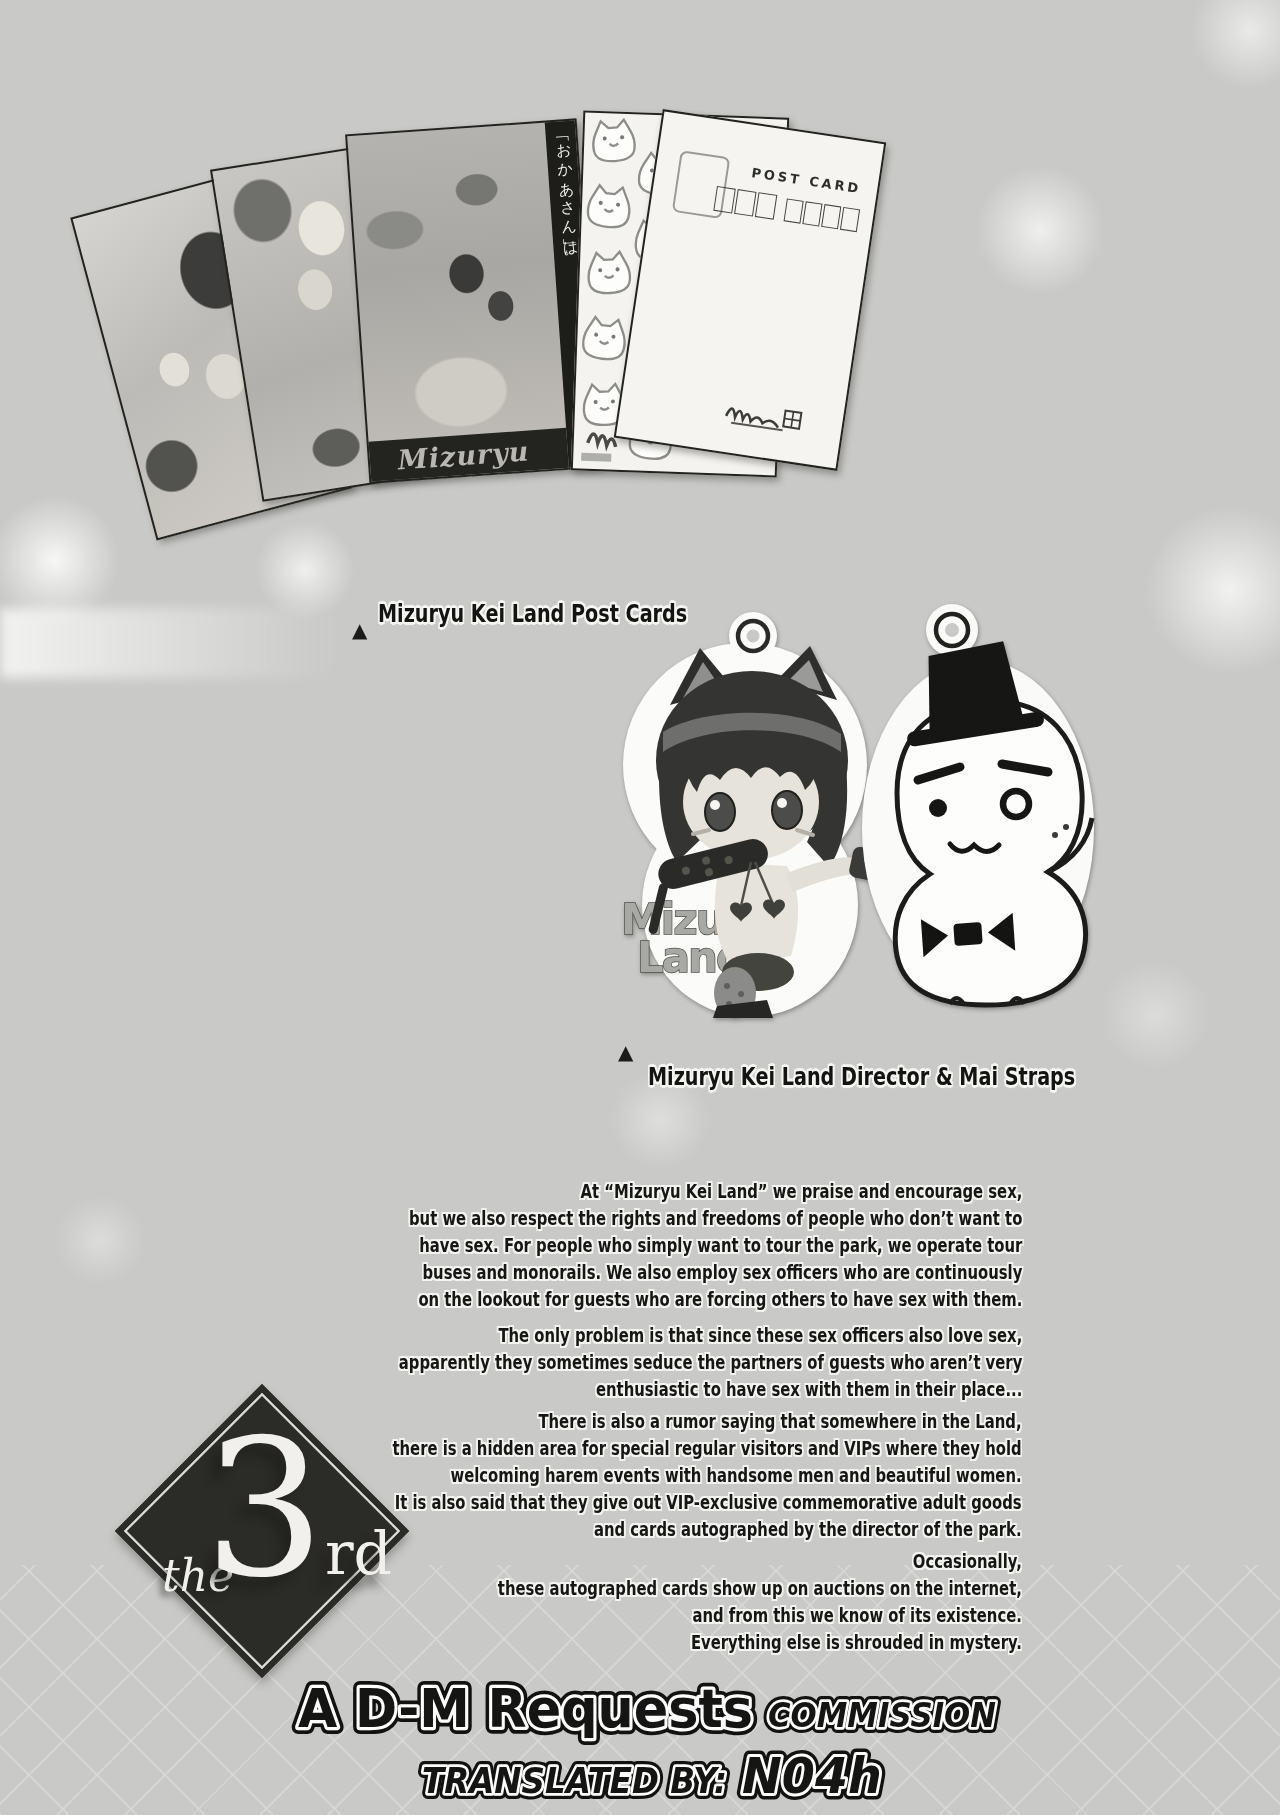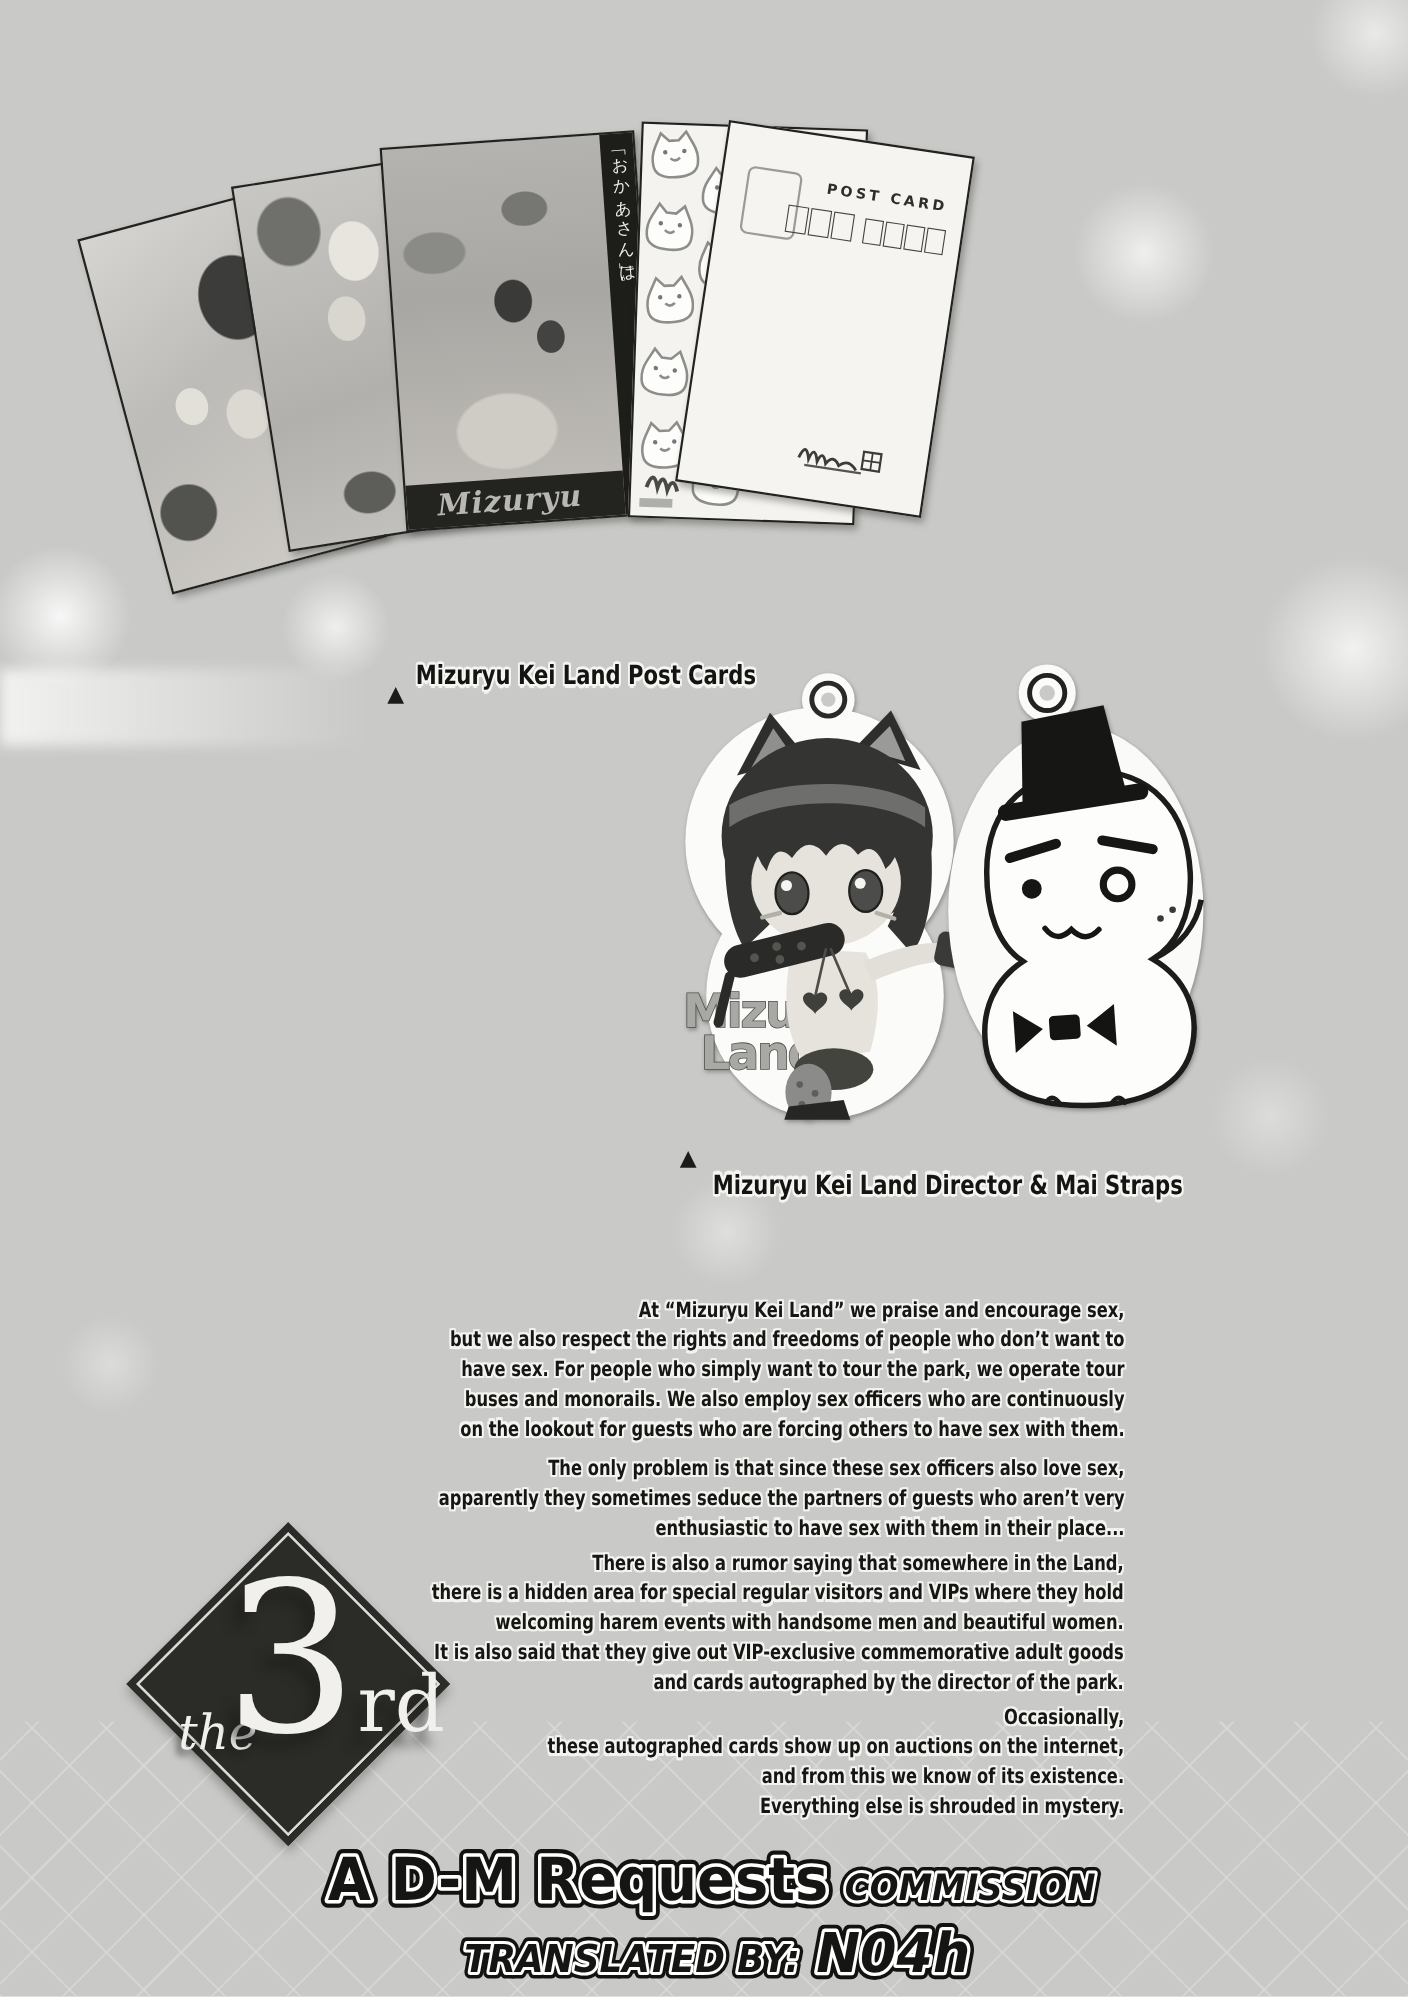--- a/index.html
+++ b/index.html
@@ -68,21 +68,21 @@
     font-weight:bold;font-size:19px;line-height:27px;color:#161614;
     text-shadow:-2px -2px 0 #f3f3f0,0 -2px 0 #f3f3f0,2px -2px 0 #f3f3f0,-2px 0 0 #f3f3f0,2px 0 0 #f3f3f0,
       -2px 2px 0 #f3f3f0,0 2px 0 #f3f3f0,2px 2px 0 #f3f3f0;}
   
   #diamond{position:absolute;left:158px;top:1427px;width:196px;height:196px;transform:rotate(45deg);
     background:#2b2b28;border:6px solid #2b2b28;box-shadow:inset 0 0 0 2.5px #dadad7, 4px 4px 10px rgba(50,50,48,.35);}
   .badge-text{position:absolute;font-family:"DejaVu Serif","Liberation Serif",serif;color:#f1f0ed;z-index:6;}
   #badge-the{left:162px;top:1508px;font-size:44px;font-style:italic;text-shadow:-4px 5px 6px rgba(25,25,23,.55);margin-top:42px;}
   #badge-3rd{left:204px;top:1421px;line-height:176px;text-shadow:-10px 12px 10px rgba(25,25,23,.5);}
   #badge-3rd .n3{font-size:190px;}
-  #badge-3rd .nrd{font-size:71px;}
+  #badge-3rd .nrd{font-size:60px;}
   #badge-day{left:272px;top:1578px;font-size:72px;font-style:italic;
     text-shadow:7px 9px 8px rgba(25,25,23,.6), 2px 2px 0 rgba(25,25,23,.35);}
   
   #credits{position:absolute;left:270px;top:1665px;}
   #credits text{font-family:"DejaVu Sans","Liberation Sans",sans-serif;font-weight:bold;}
   .t-outer{stroke:#121210;fill:none;stroke-linejoin:round;}
   .t-white{stroke:#ffffff;fill:none;stroke-linejoin:round;}
   .t-fill{fill:#151513;}
 </style>
 </head>

